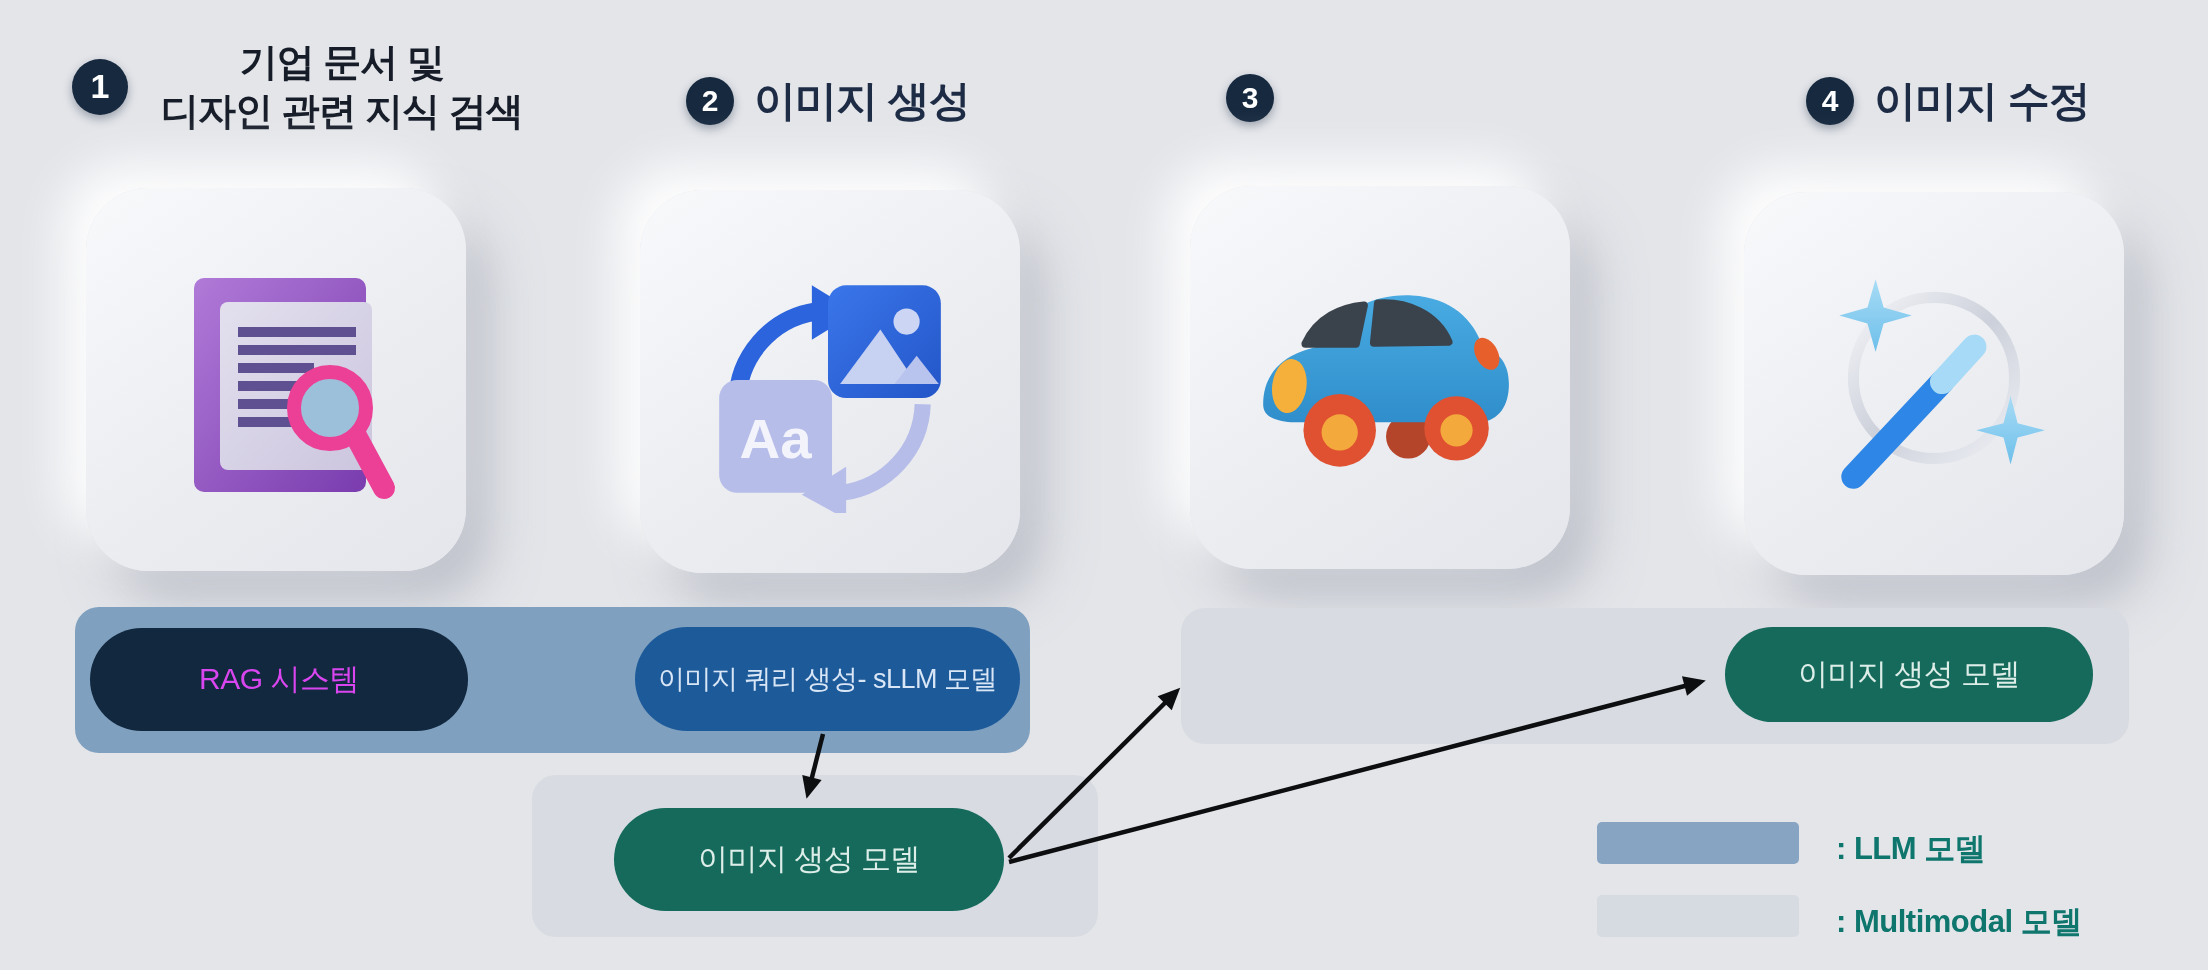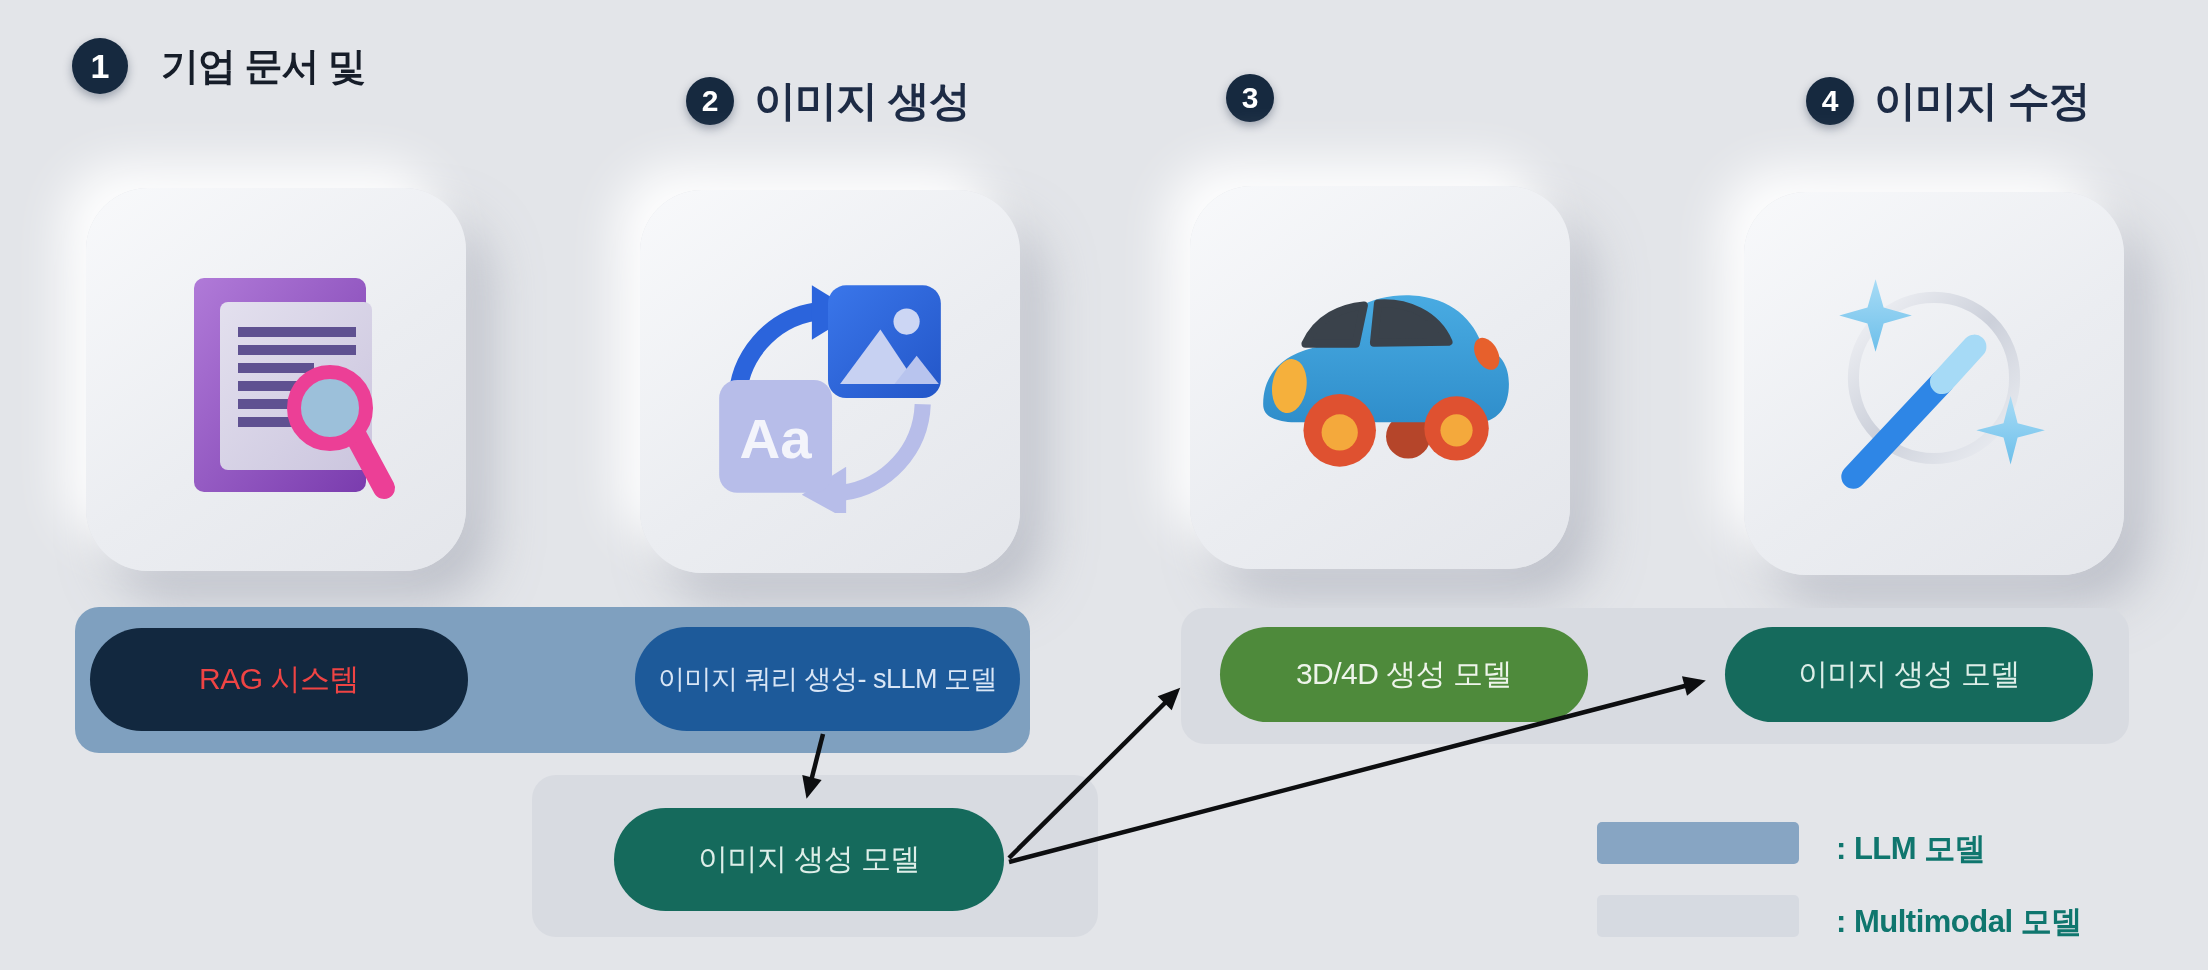--- a/index.html
+++ b/index.html
@@ -45,21 +45,21 @@
   .band{position:absolute;border-radius:24px;}
   #band-llm{left:75px;top:607px;width:955px;height:146px;background:#7fa0bf;}
   #band-right{left:1181px;top:608px;width:948px;height:136px;background:#d8dbe1;}
   #band-bottom{left:532px;top:775px;width:566px;height:162px;background:#d8dbe1;}
 
   
   .pill{
     position:absolute;border-radius:999px;display:flex;align-items:center;justify-content:center;
     font-size:30px;letter-spacing:-.5px;
   }
-  #pill-rag{left:90px;top:628px;width:378px;height:103px;background:#12283f;color:#ef4444;}
+  #pill-rag{left:90px;top:628px;width:378px;height:103px;background:#12283f;color:#d946ef;}
   #pill-sllm{left:635px;top:627px;width:385px;height:104px;background:#1d5a9a;color:#d9e6f6;font-size:27px;}
   #pill-3d4d{left:1220px;top:627px;width:368px;height:95px;background:#4e8a3b;color:#eef4ea;}
   #pill-imggen-right{left:1725px;top:627px;width:368px;height:95px;background:#156a5c;color:#ddeee8;}
   #pill-imggen-bottom{left:614px;top:808px;width:390px;height:103px;background:#156a5c;color:#ddeee8;}
 
   
   .legend-swatch{position:absolute;width:202px;height:42px;border-radius:5px;}
   #legend-swatch-llm{left:1597px;top:822px;background:#87a5c3;}
   #legend-swatch-mm{left:1597px;top:895px;background:#d6dae1;}
   .legend-label{position:absolute;font-size:31px;font-weight:bold;color:#0f766e;letter-spacing:-.5px;}
@@ -73,20 +73,21 @@
 <body>
 
 <div class="canvas">
 
   <div class="step-header" id="header-1">
     <div class="badge b56">
       <span>1</span>
     </div>
     <div class="step-title double">
       <div>기업 문서 및</div>
+      <div>디자인 관련 지식 검색</div>
     </div>
   </div>
 
   <div class="step-header" id="header-2">
     <div class="badge b48">
       <span>2</span>
     </div>
     <div class="step-title single">이미지 생성</div>
   </div>
 
@@ -193,21 +194,20 @@
       <polygon points="206,142 213,169 240,176 213,183 206,210 199,183 172,176 199,169" fill="url(#spark)"></polygon>
     </svg>
   </div>
 
   <div class="band" id="band-llm"></div>
   <div class="band" id="band-right"></div>
   <div class="band" id="band-bottom"></div>
 
   <div class="pill" id="pill-rag">RAG 시스템</div>
   <div class="pill" id="pill-sllm">이미지 쿼리 생성- sLLM 모델</div>
-  <div class="pill" id="pill-3d4d">3D/4D 생성 모델</div>
   <div class="pill" id="pill-imggen-right">이미지 생성 모델</div>
   <div class="pill" id="pill-imggen-bottom">이미지 생성 모델</div>
 
   <svg id="arrows" width="2208" height="970" viewBox="0 0 2208 970">
     <defs>
       <marker id="ah" markerUnits="userSpaceOnUse" markerWidth="26" markerHeight="26" refX="18" refY="13" orient="auto">
         <path d="M2,3 L24,13 L2,23 Z" fill="#0d0e10"></path>
       </marker>
     </defs>
     <line x1="823" y1="734" x2="808" y2="793" stroke="#0d0e10" stroke-width="4.5" marker-end="url(#ah)"></line>

